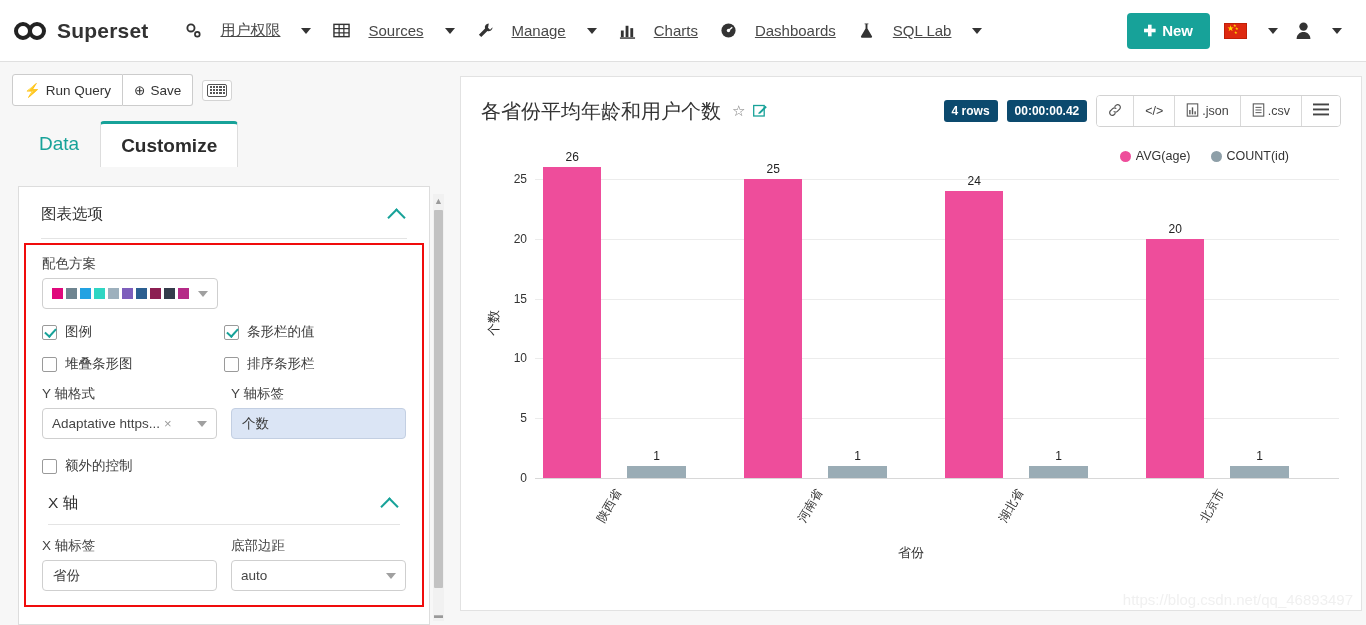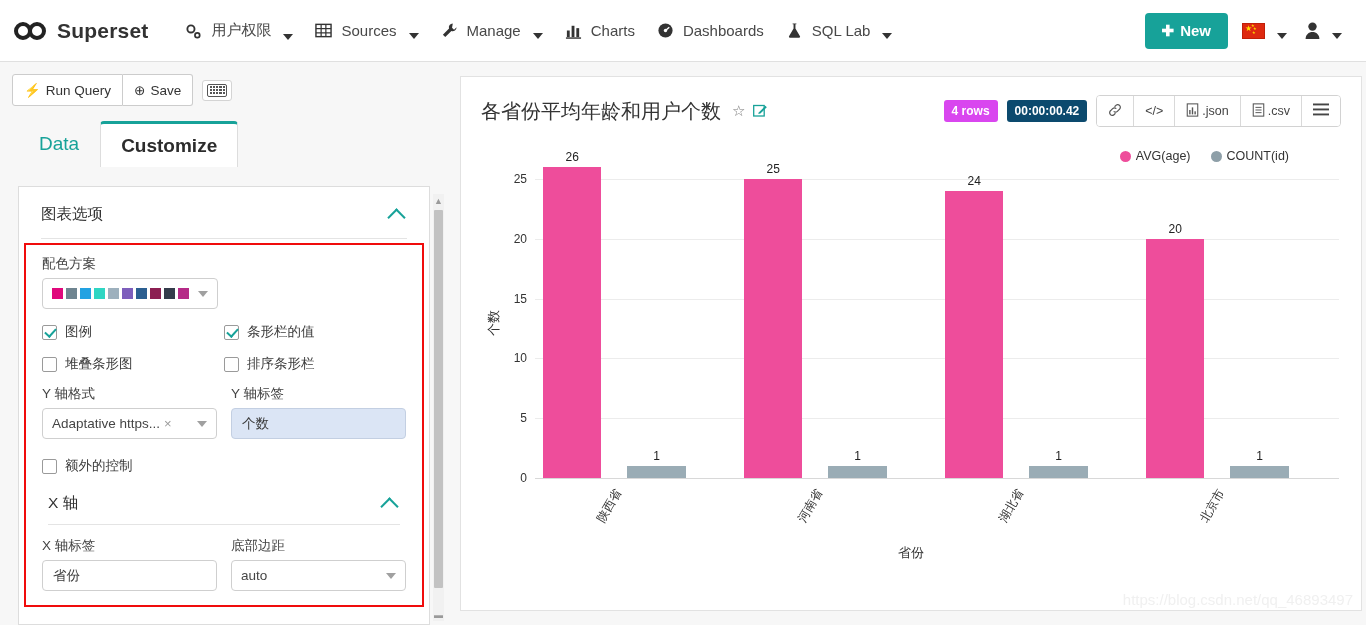--- a/index.html
+++ b/index.html
@@ -12,22 +12,22 @@
   
   .navbar {
     height: 62px; background: #fff; border-bottom: 1px solid #e0e0e0;
     display: flex; align-items: center; padding: 0 14px; position: relative;
   }
   .brand { display: flex; align-items: center; gap: 9px; margin-right: 26px; }
   .brand-logo { width: 34px; height: 20px; position: relative; }
   .brand-logo svg { display: block; }
   .brand-text { font-size: 21px; font-weight: bold; color: #323232; letter-spacing: .2px; }
   .navitem {
-    display: flex; align-items: flex-end; gap: 9px; color: #484848;
-    font-size: 15px; padding: 6px 11px; cursor: pointer; white-space: nowrap;
+    display: flex; align-items: center; gap: 18px; color: #484848;
+    font-size: 15px; padding: 6px 11px; cursor: pointer; white-space: nowrap; text-decoration: underline;
   }
   .caret {
     width: 0; height: 0; border-left: 5px solid transparent;
     border-right: 5px solid transparent; border-top: 6px solid #333; margin-left: 3px;
   }
   .nav-ico { width: 17px; height: 17px; display: inline-block; color: #333; }
   .nav-ico svg { display: block; }
   .nav-right { margin-left: auto; display: flex; align-items: center; gap: 10px; padding-right: 6px; }
   .btn-new {
     background: #17a299; color: #fff; font-size: 15px; font-weight: bold;
@@ -151,21 +151,21 @@
     display: flex; flex-direction: column; overflow: hidden;
   }
   .chart-head { display: flex; align-items: center; padding: 18px 20px 6px 20px; }
   .chart-title { font-size: 20px; color: #333; }
   .star-ico { margin-left: 11px; color: #7a7a7a; font-size: 15px; cursor: pointer; }
   .edit-ico { margin-left: 8px; color: #17a299; font-size: 14px; cursor: pointer; }
   .chart-tools { margin-left: auto; display: flex; align-items: center; gap: 9px; }
   .badge {
     font-size: 12px; font-weight: bold; color: #fff; padding: 4px 8px; border-radius: 3px;
   }
-  .badge.rows { background: #d946ef; }
+  .badge.rows { background: #0c4a6e; }
   .badge.time { background: #0c4a6e; }
   .tool-group { display: flex; border: 1px solid #d2d2d2; border-radius: 4px; overflow: hidden; }
   .tool-btn {
     background: #fff; border: none; border-right: 1px solid #d9d9d9; padding: 6px 11px;
     font-size: 12.5px; color: #444; cursor: pointer; display: flex; align-items: center; gap: 3px;
     min-height: 30px;
   }
   .tool-btn:last-child { border-right: none; }
 
   .chart-area { flex: 1; position: relative; margin: 0 0 0 0; }

